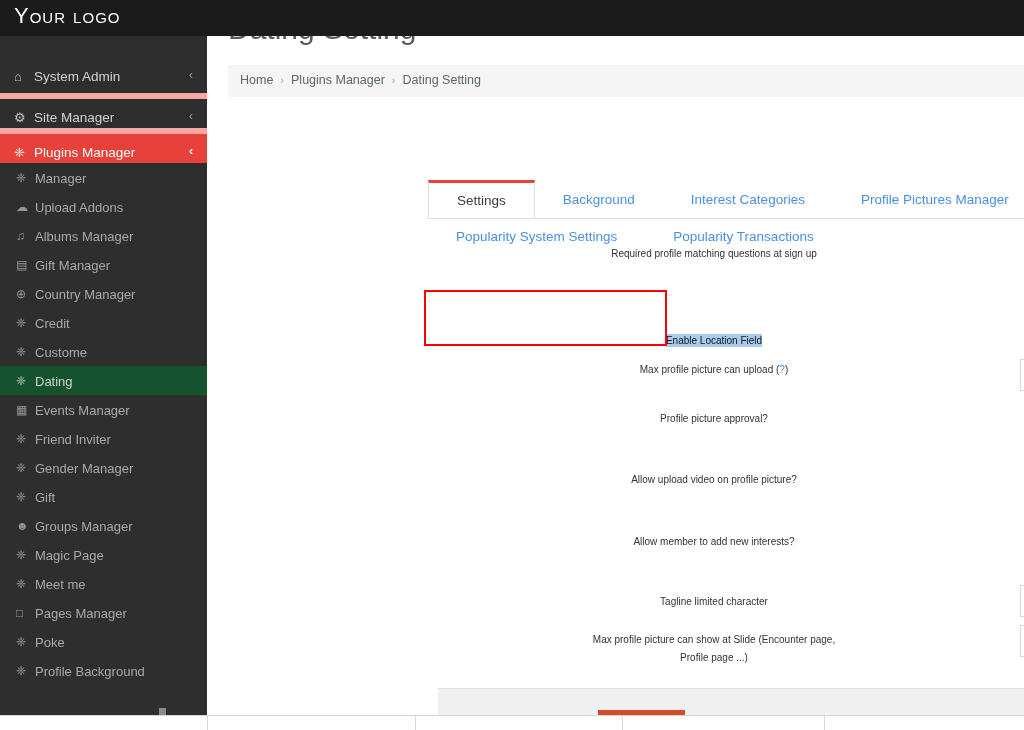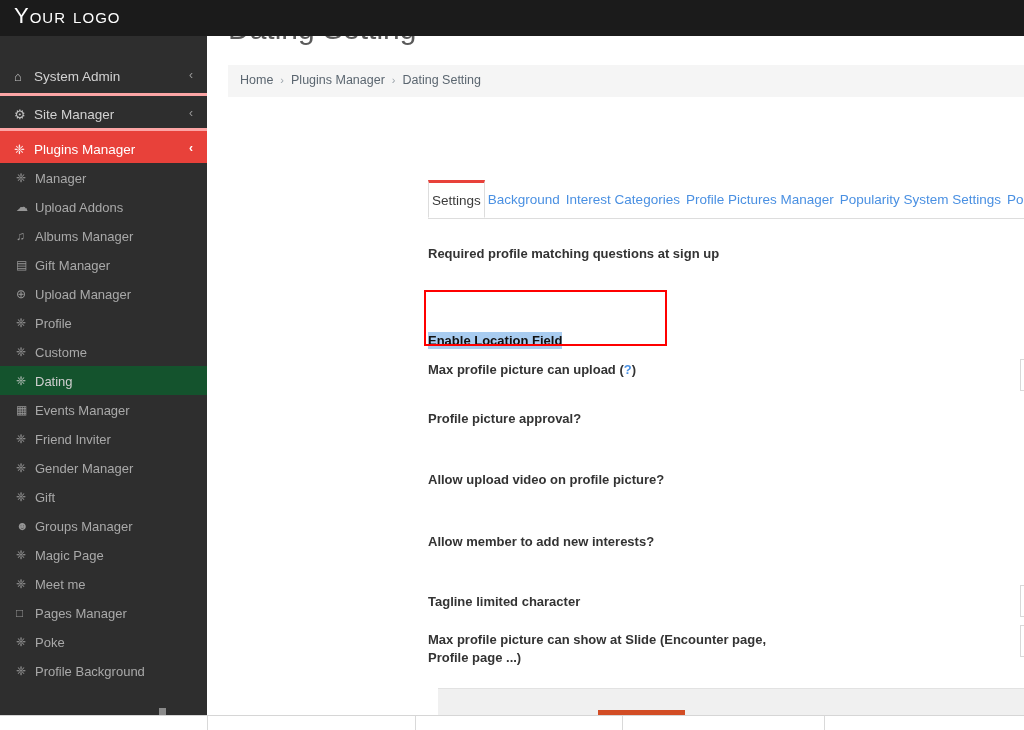--- a/index.html
+++ b/index.html
@@ -29,21 +29,21 @@
   
   .sidebar {
     position: absolute; left: 0; top: 36px; width: 207px; height: 679px;
     background: #2e2e2e; z-index: 30; overflow: hidden;
   }
   .side-top-gap { height: 22px; background:#2e2e2e; }
   .side-main-item {
     position: relative; height: 35px; line-height: 35px;
     padding-left: 14px; padding-right: 14px;
     color: #d2d2d2; font-size: 13.5px; white-space: nowrap;
-    border-top: 3px solid #fca5a5;
+    border-top: 6px solid #fca5a5;
   }
   .side-main-item.first { border-top: none; }
   .side-main-item.active { background: #e8413a; color: #fff; }
   .side-main-item .ico {
     display: inline-block; width: 20px; text-align: left;
     font-size: 13px; opacity: .9; vertical-align: middle;
   }
   .side-main-item .lbl { vertical-align: middle; }
   .side-main-item .caret {
     position: absolute; right: 14px; top: 0; font-size: 12px; color: #9a9a9a;
@@ -85,39 +85,38 @@
     padding: 15px 14px; white-space: nowrap;
   }
 
   
   .tabs {
     position: absolute; left: 218px; top: 181px; width: 806px; height: 38px;
     border-bottom: 1px solid #ddd;
   }
   .tab {
     position: relative; float: left; height: 37px; line-height: 37px;
-    padding: 0 3px; font-size: 13.5px; color: #4a90e2; cursor: pointer;
+    padding: 0 28px; font-size: 13.5px; color: #4a90e2; cursor: pointer;
     white-space: nowrap;
   }
   .tab.active {
     color: #3b3b3b; background: #fff;
     border: 1px solid #ddd; border-bottom: 1px solid #fff;
     border-top: 3px solid #e8413a; height: 38px; line-height: 35px;
     margin-top: -1px;
   }
 
   
   .form {
     position: absolute; left: 218px; top: 225px; width: 806px;
   }
   .form-row { position: relative; width: 806px; }
   .form-label {
-    position: absolute; text-align: left; font-size: 13px; color: #333;
+    position: absolute; text-align: center; font-size: 10px; color: #333;
     line-height: 18px;
-    font-weight: bold;
   }
   .form-label .help { color: #4a90e2; }
   .sel-hl { background: #a8ccf0; color: #111; padding: 1px 0; }
 
   .text-input {
     position: absolute; height: 32px; background: #fff;
     border: 1px solid #d8d8d8; font-size: 13px; color: #444;
     padding: 6px 10px; font-family: "Liberation Sans", sans-serif;
   }
 
@@ -163,22 +162,22 @@
     <div id="side-main">
         <div class="side-main-item first"><span class="ico">⌂</span><span class="lbl">System Admin</span><span class="caret">‹</span></div>
         <div class="side-main-item"><span class="ico">⚙</span><span class="lbl">Site Manager</span><span class="caret">‹</span></div>
         <div class="side-main-item active"><span class="ico">❈</span><span class="lbl">Plugins Manager</span><span class="caret">‹</span></div>
       </div>
     <div id="side-sub">
         <div class="side-sub-item"><span class="ico">❈</span><span class="lbl">Manager</span></div>
         <div class="side-sub-item"><span class="ico">☁</span><span class="lbl">Upload Addons</span></div>
         <div class="side-sub-item"><span class="ico">♫</span><span class="lbl">Albums Manager</span></div>
         <div class="side-sub-item"><span class="ico">▤</span><span class="lbl">Gift Manager</span></div>
-        <div class="side-sub-item"><span class="ico">⊕</span><span class="lbl">Upload Manager</span></div>
-        <div class="side-sub-item"><span class="ico">❈</span><span class="lbl">Profile</span></div>
+        <div class="side-sub-item"><span class="ico">⊕</span><span class="lbl">Country Manager</span></div>
+        <div class="side-sub-item"><span class="ico">❈</span><span class="lbl">Credit</span></div>
         <div class="side-sub-item"><span class="ico">❈</span><span class="lbl">Custome</span></div>
         <div class="side-sub-item active"><span class="ico">❈</span><span class="lbl">Dating</span></div>
         <div class="side-sub-item"><span class="ico">▦</span><span class="lbl">Events Manager</span></div>
         <div class="side-sub-item"><span class="ico">❈</span><span class="lbl">Friend Inviter</span></div>
         <div class="side-sub-item"><span class="ico">❈</span><span class="lbl">Gender Manager</span></div>
         <div class="side-sub-item"><span class="ico">❈</span><span class="lbl">Gift</span></div>
         <div class="side-sub-item"><span class="ico">☻</span><span class="lbl">Groups Manager</span></div>
         <div class="side-sub-item"><span class="ico">❈</span><span class="lbl">Magic Page</span></div>
         <div class="side-sub-item"><span class="ico">❈</span><span class="lbl">Meet me</span></div>
         <div class="side-sub-item"><span class="ico">□</span><span class="lbl">Pages Manager</span></div>

